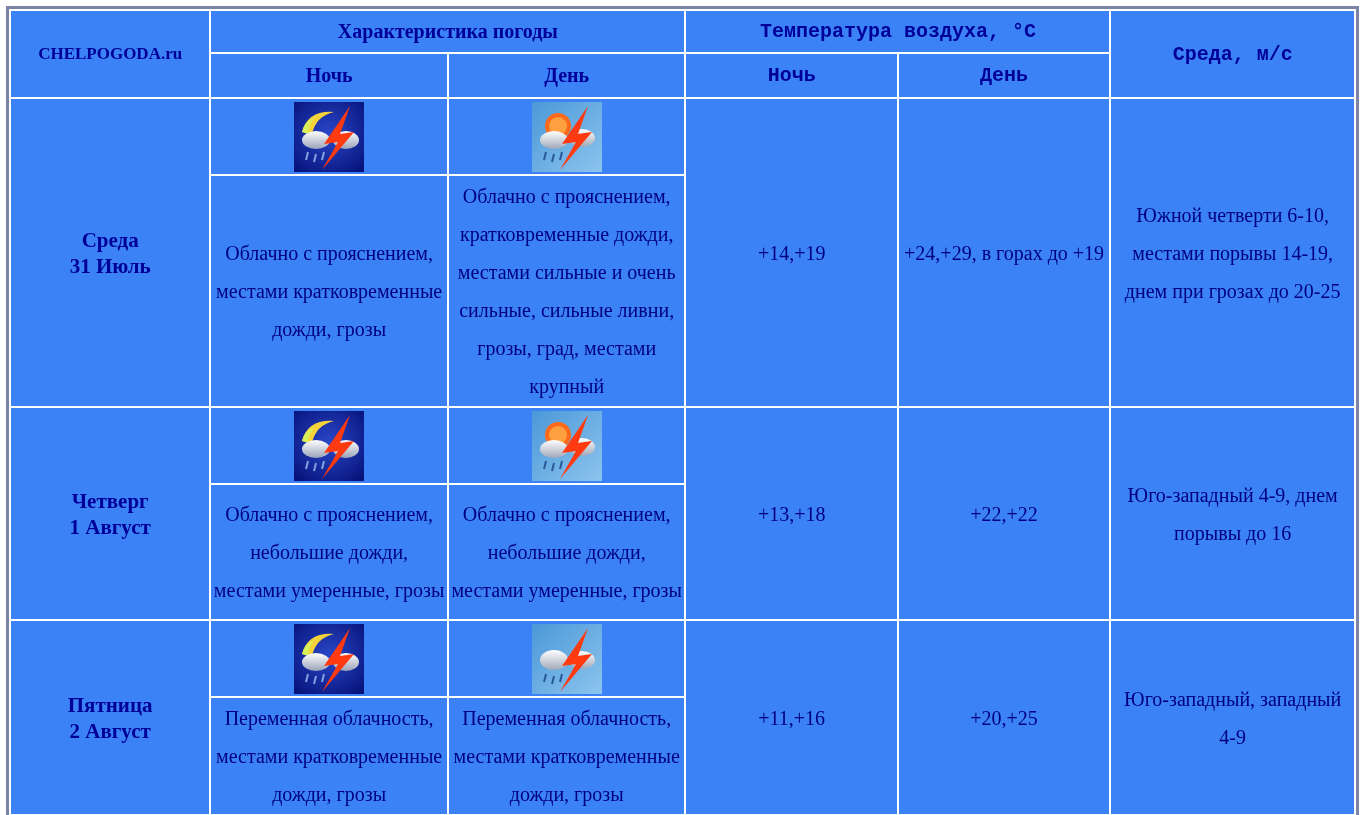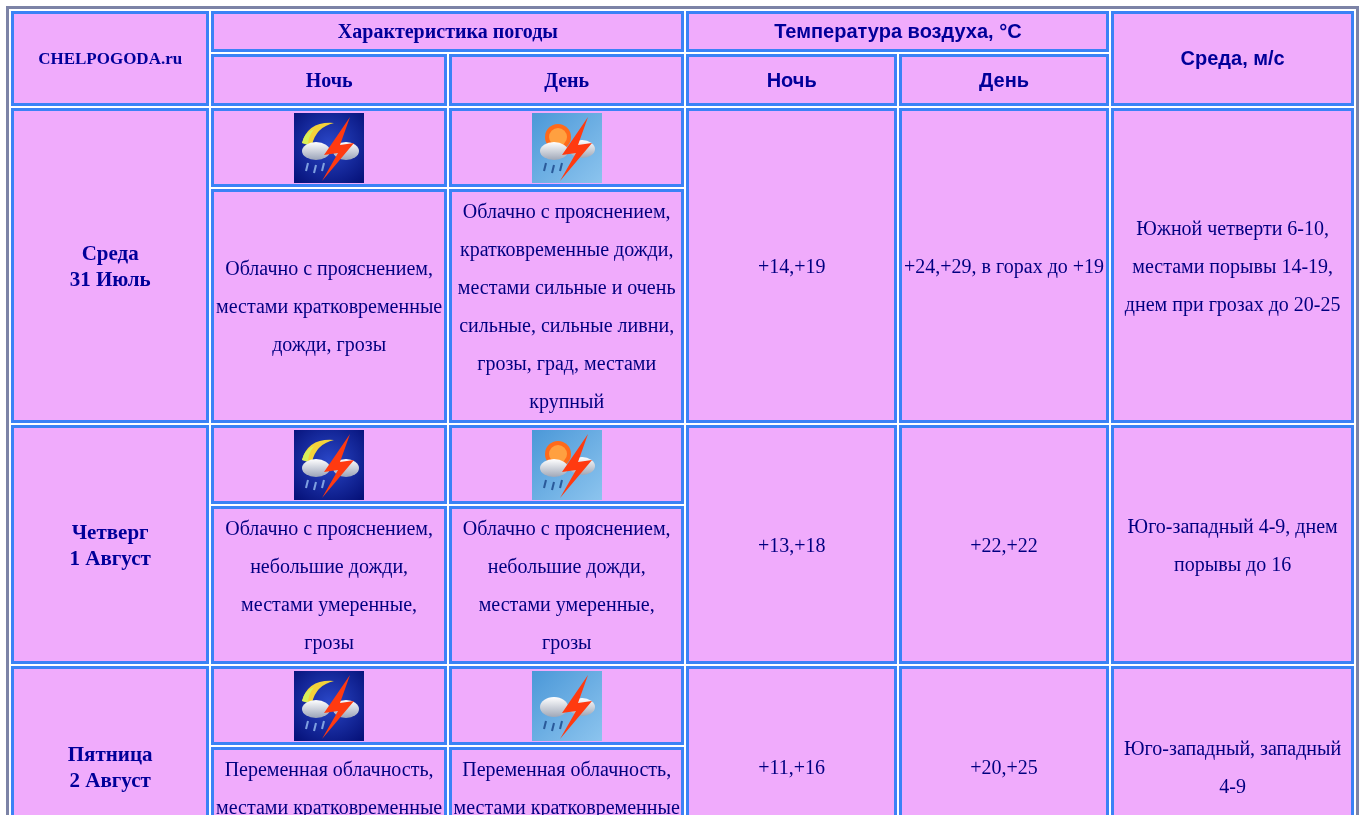--- a/index.html
+++ b/index.html
@@ -20,38 +20,38 @@
     top: 6px;
   }
   table.forecast {
     border-collapse: separate;
     border-spacing: 2px;
     border: 3px solid #7c83a6;
     table-layout: fixed;
     width: 1353px;
   }
   table.forecast td {
-    border: 3px solid #3b82f6;
+    border: 1px solid #3b82f6;
     text-align: center;
     vertical-align: middle;
     padding: 0 1px;
-    background: #f0abfc;
+    background: #3b82f6;
   }
   .brand {
     font-weight: bold;
     font-size: 17px;
     color: #000099;
   }
   .hdr {
     font-weight: bold;
     font-size: 20px;
     color: #000099;
   }
   .hdr-cond {
-    font-family: Liberation Sans, sans-serif;
+    font-family: Liberation Mono, monospace;
     font-stretch: condensed;
   }
   .day {
     font-weight: bold;
     font-size: 21px;
     color: #000099;
     line-height: 26px;
     margin-top: 45px;
   }
   .txt {
@@ -89,21 +89,21 @@
     <td colspan="2" class="hdr">
       <span>Характеристика погоды</span>
     </td>
     <td colspan="2" class="hdr hdr-cond">
       <span>Температура воздуха, °C</span>
     </td>
     <td rowspan="2" class="hdr hdr-cond">
       <span>Среда, м/с</span>
     </td>
   </tr>
-  <tr style="height:52px">
+  <tr style="height:43px">
     <td class="hdr"><span>Ночь</span></td>
     <td class="hdr"><span>День</span></td>
     <td class="hdr hdr-cond"><span>Ночь</span></td>
     <td class="hdr hdr-cond"><span>День</span></td>
   </tr>
 
   <tr class="icon-row" style="height:75px">
     <td rowspan="2" class="day">
       <span>Среда</span><br>
       <span>31 Июль</span>

